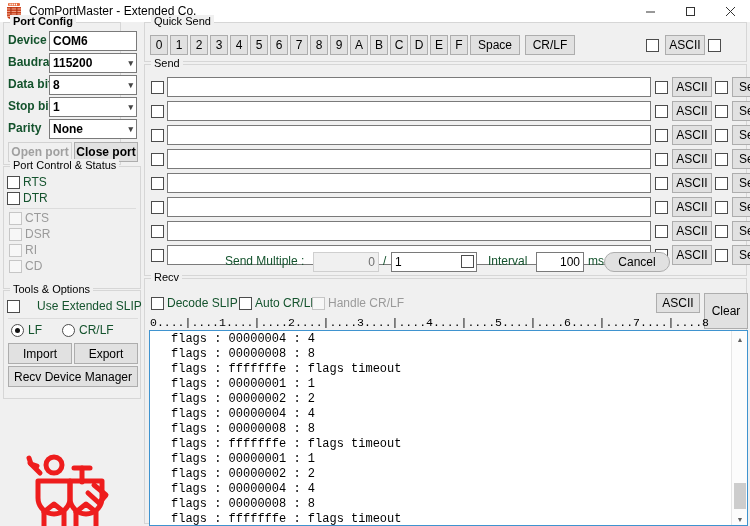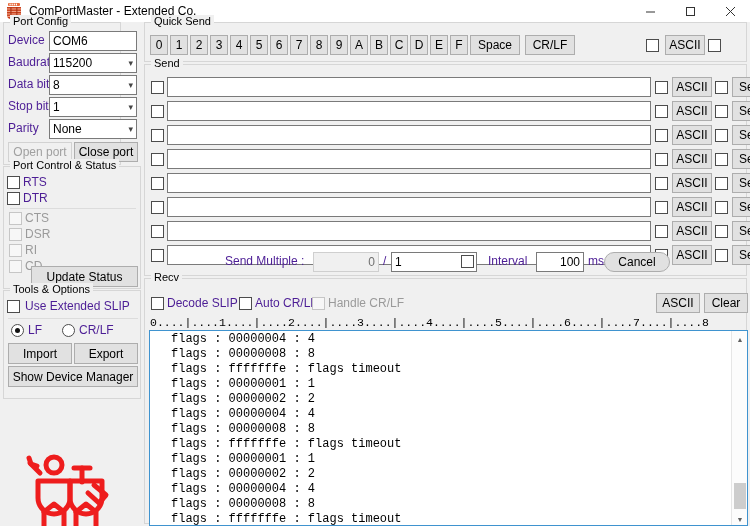--- a/index.html
+++ b/index.html
@@ -24,21 +24,21 @@
   .winbtns { position:absolute; right:0; top:0; height:22px; display:flex; }
   .winbtn { width:40px; height:22px; display:flex; align-items:center; justify-content:center;
             font-size:11px; color:#333; line-height:1; }
 
   
   .grp { position:absolute; border:1px solid #d6d6d6; background:transparent; }
   .grp > .lgd {
     position:absolute; top:-8px; left:6px; background:#f0f0f0;
     padding:0 3px; font-size:11px; color:#000;
   }
-  .lbl { font-size:12px; color:#4c1d95; white-space:nowrap; }
+  .lbl { font-size:12px; color:#14532d; white-space:nowrap; }
   .lbl.dis { color:#9a9a9a; }
 
   .tbox {
     background:#fff; border:1px solid #7a7a7a; height:20px;
     font-family:"Liberation Sans", sans-serif; font-size:12px;
     padding:1px 3px; display:flex; align-items:center; color:#000;
   }
   .tbox.ro { background:#f0f0f0; border:1px solid #cfcfcf; color:#707070; }
   .tbox.num { justify-content:flex-end; }
 
@@ -62,21 +62,21 @@
   .cb.dis { border-color:#c6c6c6; background:#f7f7f7; }
 
   .rad { width:13px; height:13px; border-radius:50%; border:1px solid #4c4c4c; background:#fff;
          display:inline-block; position:relative; flex:0 0 auto; }
   .rad.on::after { content:""; position:absolute; left:3px; top:3px; width:5px; height:5px;
                    border-radius:50%; background:#111; }
 
   .row { position:absolute; display:flex; align-items:center; }
 
   
-  #portconfig { left:3px; top:22px; width:118px; height:143px; }
+  #portconfig { left:3px; top:22px; width:118px; height:143px;font-weight:bold; }
   #portctrl   { left:3px; top:166px; width:138px; height:123px; }
   #tools      { left:3px; top:290px; width:138px; height:109px; }
 
   .sep { position:absolute; height:1px; background:#dcdcdc; }
 
   
   #logo { position:absolute; left:18px; top:444px; width:105px; height:82px; }
 
   
   #quicksend { left:144px; top:22px; width:603px; height:40px; }
@@ -215,45 +215,44 @@
     </div>
     <div class="row" style="left:5px; top:76px;">
       <span class="cb dis"></span>
       <span class="lbl dis" style="margin-left:3px;">RI</span>
     </div>
     <div class="row" style="left:5px; top:92px;">
       <span class="cb dis"></span>
       <span class="lbl dis" style="margin-left:3px;">CD</span>
     </div>
 
-    <div class="btn" style="position:absolute; left:27px; top:99px; width:107px; height:21px;">Update Status</div>
   </div>
 
   <div class="grp" id="tools">
     <div class="lgd">Tools &amp; Options</div>
 
     <div class="row" style="left:3px; top:8px;">
       <span class="cb"></span>
-      <span class="lbl" style="margin-left:5px;">Use Extended SLIP</span>
+      <span class="lbl" style="margin-left:17px;">Use Extended SLIP</span>
     </div>
 
     <div class="sep" style="left:4px; top:27px; width:130px;"></div>
 
     <div class="row" style="left:7px; top:32px;">
       <span class="rad on"></span>
       <span class="lbl" style="margin-left:4px;">LF</span>
     </div>
     <div class="row" style="left:58px; top:32px;">
       <span class="rad"></span>
       <span class="lbl" style="margin-left:4px;">CR/LF</span>
     </div>
 
     <div class="btn" style="position:absolute; left:4px; top:52px; width:64px; height:21px;">Import</div>
     <div class="btn" style="position:absolute; left:70px; top:52px; width:64px; height:21px;">Export</div>
-    <div class="btn" style="position:absolute; left:4px; top:75px; width:130px; height:21px;">Show Device Manager</div>
+    <div class="btn" style="position:absolute; left:4px; top:75px; width:130px; height:21px;">Recv Device Manager</div>
   </div>
 
   <div id="logo">
     <svg width="105" height="82" viewBox="0 0 105 82" fill="none" stroke="#ee1d1d" stroke-width="5" stroke-linecap="round" stroke-linejoin="round">
       <circle cx="36" cy="21" r="8"></circle>
       <path d="M20 37 h32 v17 a16 16 0 0 1 -32 0 z"></path>
       <path d="M52 37 h32 v17 a16 16 0 0 1 -32 0 z"></path>
       <path d="M64 24 v14"></path>
       <path d="M56 24 h16"></path>
       <path d="M12 19 l10 10"></path>
@@ -384,21 +383,21 @@
       <span class="lbl">Auto CR/LF</span>
     </div>
 
     <span class="cb dis" style="position:absolute;left:167px;top:18px;"></span>
     <div class="row" style="left:183px;top:17px;">
       <span class="lbl dis">Handle CR/LF</span>
     </div>
 
 
     <div class="btn" style="position:absolute;left:511px;top:14px;width:44px;height:20px;">ASCII</div>
-    <div class="btn" style="position:absolute;left:559px;top:14px;width:44px;height:20px;">Clear</div>
+    <div class="btn" style="position:absolute;left:559px;top:14px;width:44px;height:36px;">Clear</div>
 
     <div class="ruler" style="left:5px; top:37px;text-align:right;">0....|....1....|....2....|....3....|....4....|....5....|....6....|....7....|....8</div>
 
     <div class="logarea" style="left:4px; top:51px; width:599px; height:196px;">
       <div class="logtext">flags : 00000004 : 4
 flags : 00000008 : 8
 flags : fffffffe : flags timeout
 flags : 00000001 : 1
 flags : 00000002 : 2
 flags : 00000004 : 4

